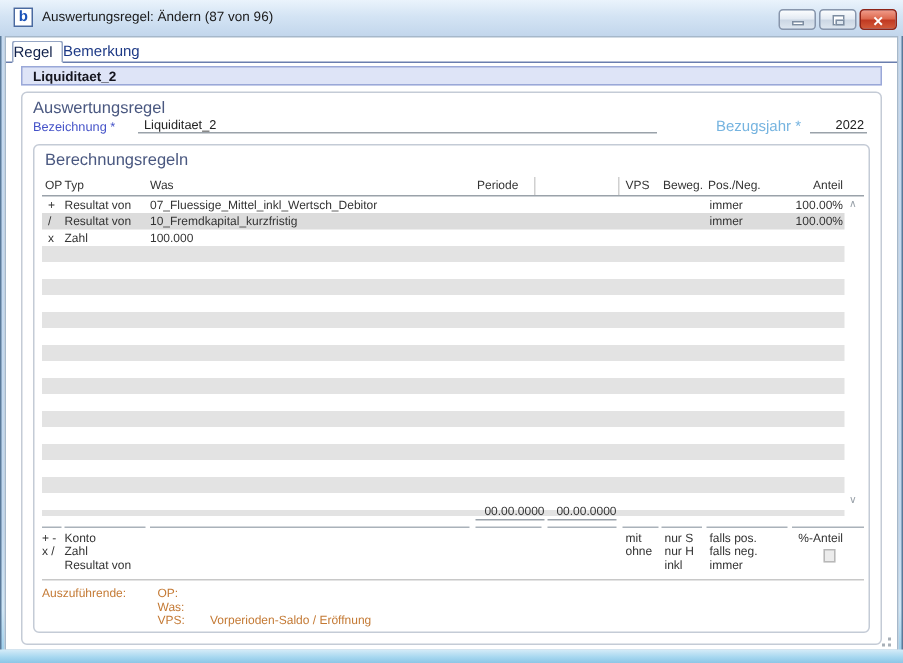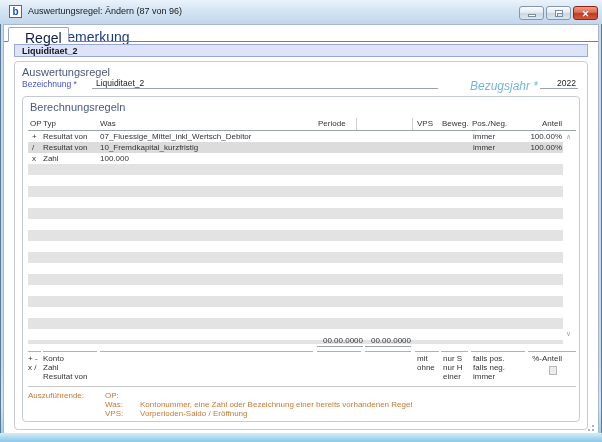--- a/index.html
+++ b/index.html
@@ -24,36 +24,36 @@
   .winbtn.max{left:546px;width:25px;}
   .winbtn.close{left:573px;width:25px;border-color:#8e2418;
     background:linear-gradient(180deg,#f09a88 0%,#dd6a50 45%,#c13a22 55%,#d25a3a 100%);}
   .glyph-min{position:absolute;left:8px;top:7px;width:8px;height:3px;background:#fff;border:1px solid #7d8da1;}
   .glyph-max{position:absolute;left:8px;top:3px;width:8px;height:7px;border:1px solid #7d8da1;background:#fff;}
   .glyph-max::after{content:"";position:absolute;left:1px;top:2px;width:4px;height:2px;background:#dde6ef;border:1px solid #7d8da1;}
   .glyph-close{position:absolute;left:0;top:1px;width:100%;text-align:center;color:#fff;font-size:9px;font-weight:bold;line-height:12px;}
   
   .client{left:3px;top:24px;width:596px;height:410px;background:#fff;border:1px solid #a6b8ca;}
   
-  .tab{top:27px;height:15px;font-size:14px;color:#1e3a86;padding:2px 6px 0 16px;white-space:nowrap;}
+  .tab{top:27px;height:15px;font-size:10px;color:#1e3a86;padding:2px 6px 0 0;white-space:nowrap;}
   .tab.active{left:8px;background:#fff;border:1px solid #96a6c4;border-bottom:1px solid #fff;
     border-radius:2px 2px 0 0;color:#10204a;z-index:3;}
   .tab.inactive{left:42px;}
   .tab-line{left:4px;top:41px;width:594px;height:1px;background:#6a7eae;z-index:2;}
   
   .rulebar{left:14px;top:44px;width:574px;height:13px;background:#dee4f7;border:1px solid #9aa8d8;
     font-size:9px;font-weight:bold;color:#14141e;padding:1px 0 0 7px;}
   
   .groupbox{border:1px solid #c4cbd6;border-radius:4px;background:#fff;}
   .gb-outer{left:14px;top:61px;width:574px;height:369px;}
   .gb-inner{left:22px;top:96px;width:558px;height:326px;}
   .gb-title{font-size:11px;color:#4a5880;white-space:nowrap;}
   
   .lbl-blue{font-size:8.5px;color:#4452c8;white-space:nowrap;}
-  .lbl-sky{font-size:12px;color:#76b4e0;white-space:nowrap;font-style:italic;}
+  .lbl-sky{font-size:10px;color:#76b4e0;white-space:nowrap;}
   .fld{font-size:8.5px;color:#222;border-bottom:1px solid #9aa2aa;white-space:nowrap;background:transparent;}
   
   .th{top:119px;font-size:8px;color:#333;white-space:nowrap;}
   .th-sep{top:118px;width:1px;height:12px;background:#d0d0d0;}
   .hline{height:1px;background:#9aa2aa;}
   .trow{left:28px;width:535px;height:11px;font-size:8px;color:#333;}
   .trow.sel{background:#dcdcdc;}
   .tc{position:absolute;top:1px;white-space:nowrap;}
   .stripes{left:28px;top:164px;width:535px;height:180px;
     background:repeating-linear-gradient(180deg,#e3e3e3 0 11px,#ffffff 11px 22px);}
@@ -164,33 +164,32 @@
 
   <div class="abs leg" style="left:28px;top:354px;">+ -</div>
   <div class="abs leg" style="left:28px;top:363px;">x /</div>
   <div class="abs leg" style="left:43px;top:354px;">Konto</div>
   <div class="abs leg" style="left:43px;top:363px;">Zahl</div>
   <div class="abs leg" style="left:43px;top:372px;">Resultat von</div>
   <div class="abs leg" style="left:417px;top:354px;">mit</div>
   <div class="abs leg" style="left:417px;top:363px;">ohne</div>
   <div class="abs leg" style="left:443px;top:354px;">nur S</div>
   <div class="abs leg" style="left:443px;top:363px;">nur H</div>
-  <div class="abs leg" style="left:443px;top:372px;">einer</div>
+  <div class="abs leg" style="left:443px;top:372px;">inkl</div>
   <div class="abs leg" style="left:473px;top:354px;">falls pos.</div>
   <div class="abs leg" style="left:473px;top:363px;">falls neg.</div>
   <div class="abs leg" style="left:473px;top:372px;">immer</div>
   <div class="abs leg" style="left:500px;top:354px;width:62px;text-align:right;">%-Anteil</div>
   <div class="abs legbox"></div>
 
   <div class="abs divider"></div>
 
   <div class="abs note" style="left:28px;top:391px;">Auszuführende:</div>
   <div class="abs note" style="left:105px;top:391px;">OP:</div>
   <div class="abs note" style="left:105px;top:400px;">Was:</div>
-  <div class="abs note" style="left:140px;top:400px;">Kontonummer, eine Zahl oder Bezeichnung einer bereits vorhandenen Regel</div>
   <div class="abs note" style="left:105px;top:409px;">VPS:</div>
   <div class="abs note" style="left:140px;top:409px;">Vorperioden-Saldo / Eröffnung</div>
 
   <div class="abs bottom-strip"></div>
   <div class="abs resize-grip">
       <i></i>
       <i></i>
       <i></i>
     </div>
 

